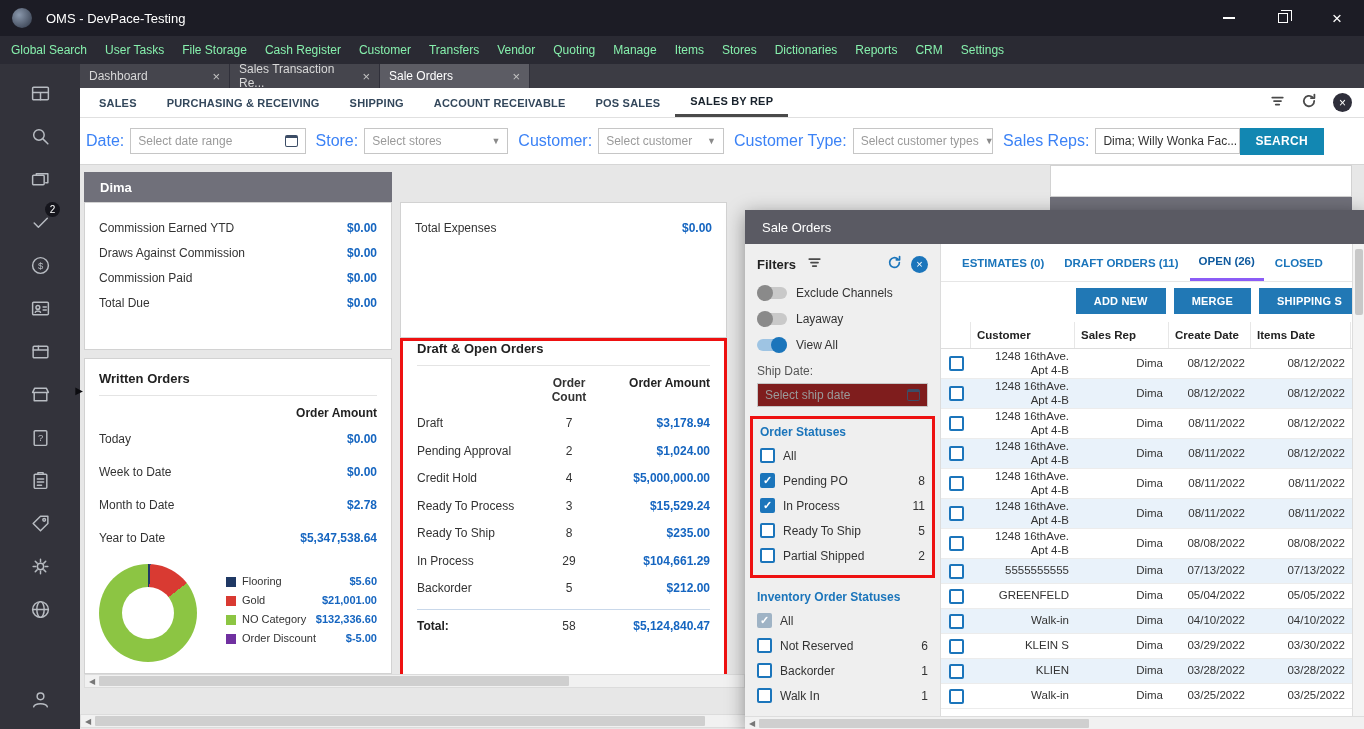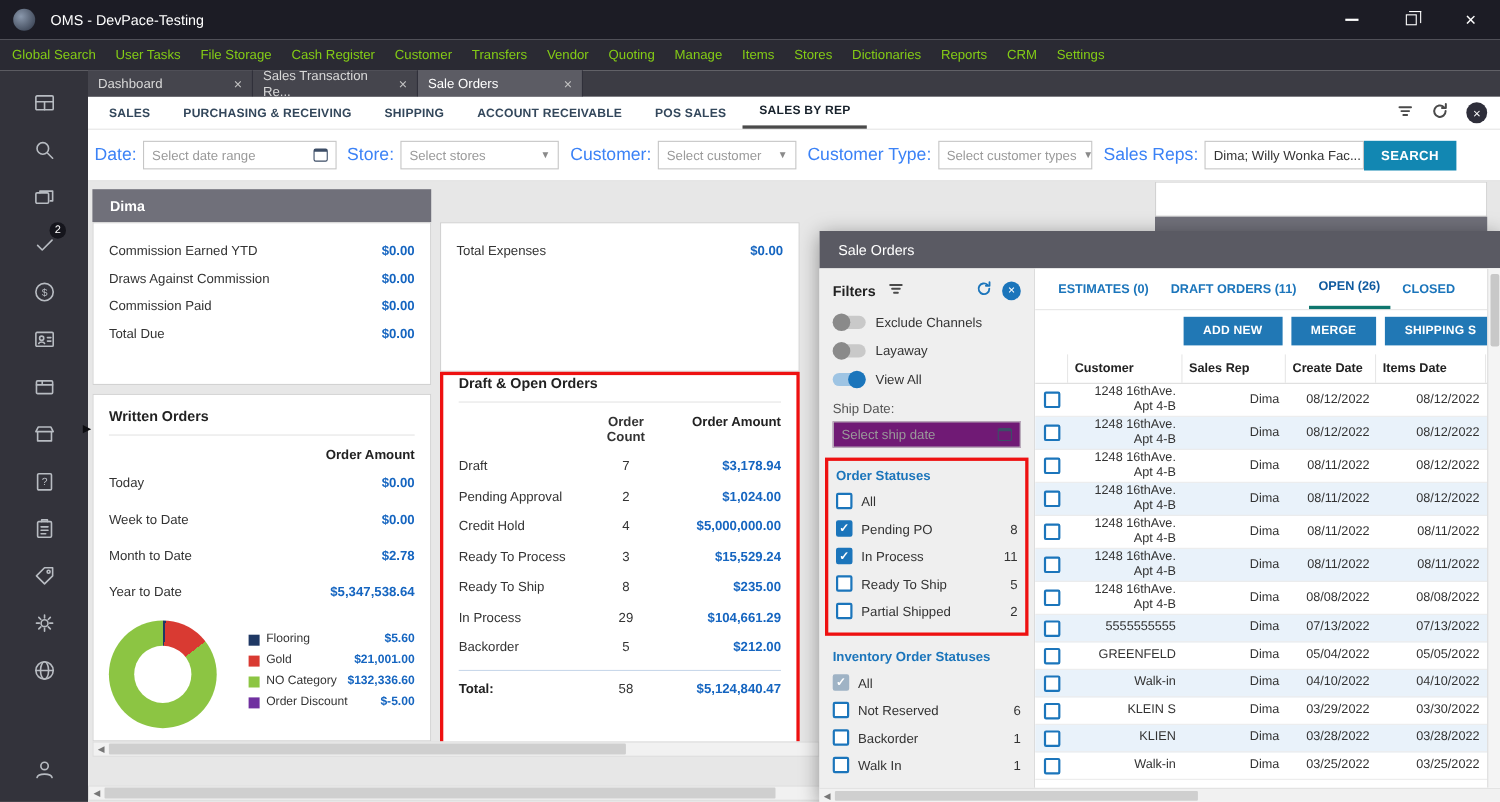--- a/index.html
+++ b/index.html
@@ -11,21 +11,21 @@
   .app-icon{width:20px;height:20px;border-radius:50%;background:radial-gradient(circle at 35% 35%,#8a98ac,#2c3444);margin-right:14px;flex:none;}
   .title-text{font-size:13px;}
   .win-controls{margin-left:auto;display:flex;align-items:center;gap:0;}
   .win-btn{width:54px;height:36px;display:flex;align-items:center;justify-content:center;}
   .win-min-g{width:12px;height:2px;background:#fff;}
   .win-max-g{width:10px;height:10px;border:1px solid #fff;position:relative;}
   .win-max-g:before{content:"";position:absolute;left:2px;top:-4px;width:10px;height:10px;border:1px solid #fff;border-left:none;border-bottom:none;}
   .win-close-g{color:#fff;font-size:17px;line-height:1;}
 
   
-  .menubar{height:28px;background:#2a2a33;display:flex;align-items:center;color:#84cc16;padding-left:2px;}
+  .menubar{height:28px;background:#2a2a33;display:flex;align-items:center;color:#86efac;padding-left:2px;}
   .menu-item{padding:0 9px;font-size:12px;white-space:nowrap;cursor:default;}
 
   
   .shell{display:flex;height:665px;}
   .side{width:80px;background:#33333b;position:relative;display:flex;flex-direction:column;align-items:center;padding-top:8px;flex:none;}
   .side-icon{width:44px;height:43px;display:flex;align-items:center;justify-content:center;position:relative;color:#b8bcc2;}
   .side-icon svg{width:21px;height:21px;stroke:#b8bcc2;fill:none;stroke-width:1.4;stroke-linecap:round;stroke-linejoin:round;}
   .side-user{margin-top:auto;margin-bottom:8px;}
   .badge{position:absolute;top:1px;right:2px;background:#15151c;color:#fff;border-radius:50%;width:15px;height:15px;font-size:10px;display:flex;align-items:center;justify-content:center;}
   .flyout-arrow{position:absolute;right:-3px;top:322px;color:#0c0c10;font-size:10px;line-height:1;z-index:5;}
@@ -111,35 +111,35 @@
   .pf-title{font-weight:bold;font-size:13px;color:#222;margin-right:2px;}
   .pf-spacer{flex:1;}
   .icon-refresh-blue svg{width:15px;height:15px;stroke:#1b75bb;stroke-width:1.8;fill:none;stroke-linecap:round;stroke-linejoin:round;}
   .icon-close-blue{width:17px;height:17px;border-radius:50%;background:#1b75bb;color:#fff;display:flex;align-items:center;justify-content:center;font-size:11px;line-height:1;}
   .toggle-row{display:flex;align-items:center;gap:9px;margin-bottom:12px;font-size:12px;color:#333;}
   .toggle{width:30px;height:12px;border-radius:6px;background:#c9c9c9;position:relative;flex:none;}
   .toggle .knob{position:absolute;top:-2px;left:0;width:16px;height:16px;border-radius:50%;background:#8a8a8a;}
   .toggle.on{background:#9ec4e3;}
   .toggle.on .knob{left:auto;right:0;background:#1b75bb;}
   .ship-label{color:#555;margin:4px 0 5px;font-size:12px;}
-  .ship-input{height:24px;background:#701a75;border:1px solid #c6c6c6;display:flex;align-items:center;padding:0 7px;color:#9a9a9a;font-size:12px;}
+  .ship-input{height:24px;background:#7f1d1d;border:1px solid #c6c6c6;display:flex;align-items:center;padding:0 7px;color:#9a9a9a;font-size:12px;}
   #order-status-section{border:3px solid #ee1111;margin:9px -7px 0;padding:6px 7px 2px;}
   .status-heading{color:#1b75bb;font-weight:bold;margin-bottom:9px;font-size:12px;}
   .cb-row{display:flex;align-items:center;gap:8px;margin-bottom:10px;font-size:12px;color:#333;}
   .cb{width:15px;height:15px;border:2px solid #1b75bb;border-radius:2px;background:#fff;flex:none;position:relative;}
   .cb.checked{background:#1b75bb;border-color:#1b75bb;}
   .cb.checked:after{content:"✓";color:#fff;position:absolute;inset:0;display:flex;align-items:center;justify-content:center;font-size:11px;font-weight:bold;}
   .cb.disabled{background:#9fb3c5;border-color:#9fb3c5;}
   .cb-count{margin-left:auto;color:#333;}
   #inv-status-section{margin-top:12px;}
 
   .ptable-area{flex:1;display:flex;flex-direction:column;min-width:0;background:#fff;overflow:hidden;text-align:right;}
   .ptabs{display:flex;align-items:stretch;height:38px;padding:0 12px;gap:2px;border-bottom:1px solid #e6e6e6;flex:none;}
   .ptab{color:#1b75bb;font-weight:bold;font-size:11.5px;padding:0 9px;display:flex;align-items:center;white-space:nowrap;}
-  .ptab.active{color:#0f5a9e;border-bottom:3px solid #0f766e;}
+  .ptab.active{color:#0f5a9e;border-bottom:3px solid #8b5cf6;}
   .pbuttons{display:flex;justify-content:flex-end;gap:8px;padding:6px 4px 8px 0;flex:none;white-space:nowrap;}
   .pbtn{background:#2178b5;color:#fff;font-weight:bold;font-size:11px;height:26px;display:flex;align-items:center;justify-content:center;padding:0 18px;white-space:nowrap;flex:none;letter-spacing:.2px;}
   .ptable{flex:1;overflow:hidden;font-size:11.5px;}
   .thead{display:grid;grid-template-columns:30px 104px 94px 82px 100px;height:27px;align-items:center;border-bottom:1px solid #ddd;font-weight:bold;color:#222;}
   .thead .cell{padding:0 6px;border-right:1px solid #e7e7e7;height:100%;display:flex;align-items:center;}
   .trow{display:grid;grid-template-columns:30px 104px 94px 82px 100px;align-items:center;border-bottom:1px solid #ececec;min-height:25px;}
   .trow.tall{min-height:30px;}
   .trow.alt{background:#e9f2fa;}
   .trow .cell{padding:1px 6px;line-height:1.15;}
   .cust{white-space:pre-line;}

